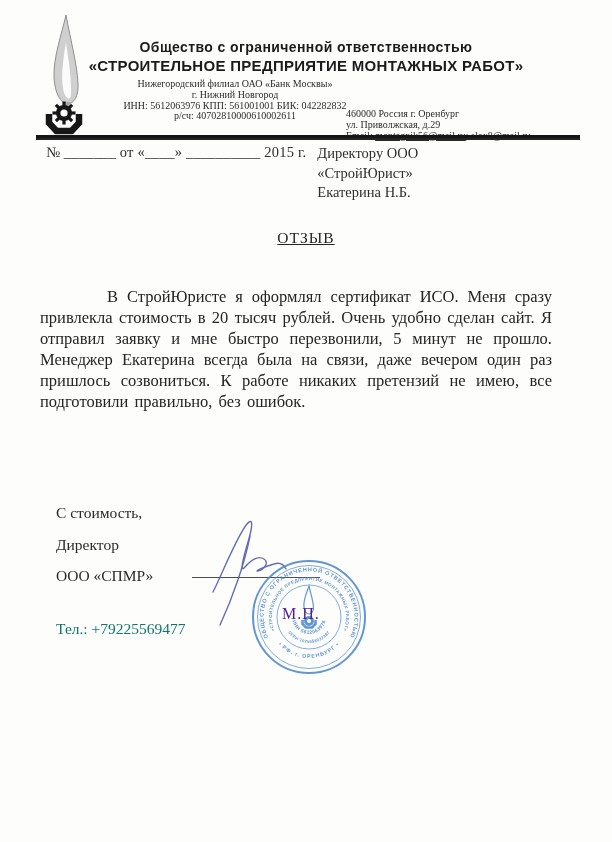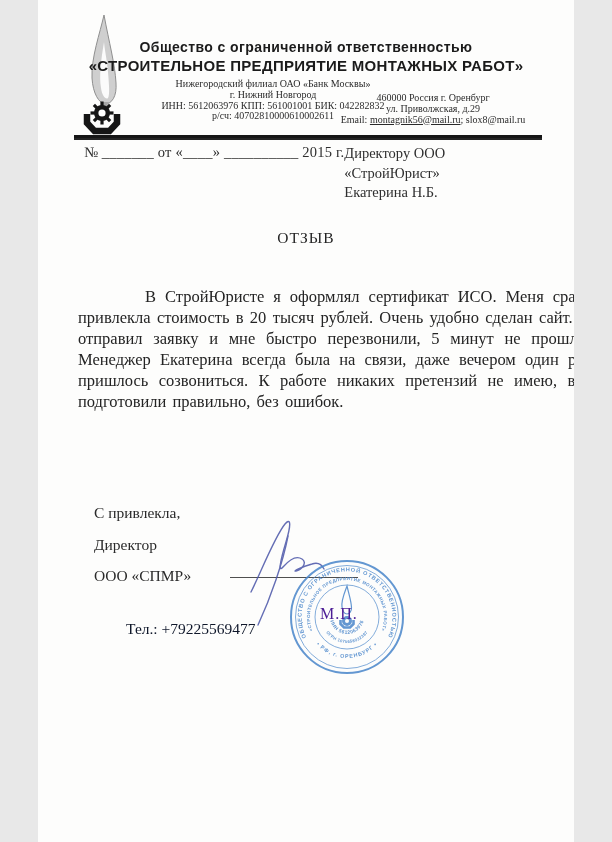--- a/index.html
+++ b/index.html
@@ -1,72 +1,72 @@
 <!DOCTYPE html>
 <html><head>
 <meta charset="utf-8">
 <style>
   * { margin:0; padding:0; box-sizing:border-box; }
   html,body { background:#e8e8e8; }
   .page {
-    position:relative; width:536px; height:842px; margin:0 auto;
+    position:relative; width:612px; height:842px; margin:0 auto;
     background:#fdfdfc; overflow:hidden;
     font-family:"Liberation Serif", serif; color:#262626;
   }
   
   .logo { position:absolute; left:40px; top:12px; width:66px; height:124px; }
   .title1 {
     position:absolute; top:39px; left:60px; right:60px; text-align:center;
     font-family:"Liberation Sans", sans-serif; font-weight:bold;
     font-size:14px; color:#1b1b1b; letter-spacing:0.4px;
   }
   .title2 {
     position:absolute; top:57px; left:40px; right:40px; text-align:center;
     font-family:"Liberation Sans", sans-serif; font-weight:bold;
     font-size:15px; color:#1b1b1b; letter-spacing:0.3px;
   }
   .details-left {
     position:absolute; top:79px; left:75px; width:320px; text-align:center;
     font-size:10px; line-height:10.8px; color:#2b2b2b;
   }
   .details-right {
-    position:absolute; top:93px; right:16px; width:250px; text-align:center;
+    position:absolute; top:109px; right:16px; width:250px; text-align:left;
     font-size:10px; line-height:10.8px; color:#2b2b2b;
   }
   .email-underline { text-decoration:underline; color:#2b2b2b; }
   .email-plain { text-decoration:none; color:#2b2b2b; }
   .rule {
     position:absolute; top:135px; left:36px; right:32px; height:2px;
     border-top:3px solid #161616; border-bottom:2px solid #242424;
   }
   
   .ref-row {
     position:absolute; top:144px; left:46px; right:112px;
     display:flex; justify-content:space-between; align-items:flex-start;
-    font-size:14.5px; color:#2e2e2e;
+    font-size:14.5px; color:#2e2e2e;gap:11px;
   }
   .ref-left { white-space:nowrap; letter-spacing:0.2px; }
   .recipient { text-align:left; line-height:19.5px; }
   
   .doc-title {
     position:absolute; top:229px; left:0; right:0; text-align:center;
-    font-size:15.5px; letter-spacing:1px; color:#242424;
+    font-size:15.5px; letter-spacing:1px; color:#242424;text-decoration:underline;
   }
   .body-par {
     position:absolute; top:286px; left:40px; width:512px;
     font-size:16.5px; line-height:21px; text-align:justify; text-indent:67px;
     color:#242424; word-spacing:2px;
   }
   
   .closing { position:absolute; left:56px; top:497px; font-size:15.5px; line-height:31.5px; color:#2a2a2a; }
   .sig-line { position:absolute; left:192px; top:577px; width:128px; height:0; border-top:1.5px solid #4f4f4f; }
   .signature { position:absolute; left:195px; top:512px; width:140px; height:125px; }
   .stamp { position:absolute; left:250px; top:558px; width:118px; height:118px; opacity:0.88; }
   .seal-mark { position:absolute; left:282px; top:605px; font-size:16px; color:#4c1d95; letter-spacing:1px; }
-  .phone { position:absolute; left:56px; top:620px; font-size:15.5px; color:#0f172a;margin-left:32px; }
+  .phone { position:absolute; left:56px; top:620px; font-size:15.5px; color:#0f766e; }
   .stamp-text { font-family:"Liberation Sans", sans-serif; font-weight:bold; fill:#4e89cc; }
 </style>
 </head>
 <body>
 
 <div class="page">
 
   <svg class="logo" viewBox="0 0 66 124" xmlns="http://www.w3.org/2000/svg">
     <g>
       <path d="M26,3 C22,21 13,46 14,66 C15,82 21,91 27,92 C34,92 39,84 38,71 C37,52 31,30 26,3 Z" fill="#cfcfcf" stroke="#8f8f8f" stroke-width="1"></path>
@@ -111,21 +111,21 @@
     <div class="recipient">
       <div>Директору ООО «СтройЮрист»</div>
       <div>Екатерина Н.Б.</div>
     </div>
   </div>
 
   <div class="doc-title">ОТЗЫВ</div>
   <div class="body-par">В СтройЮристе я оформлял сертификат ИСО. Меня сразу привлекла стоимость в 20 тысяч рублей. Очень удобно сделан сайт. Я отправил заявку и мне быстро перезвонили, 5 минут не прошло. Менеджер Екатерина всегда была на связи, даже вечером один раз пришлось созвониться. К работе никаких претензий не имею, все подготовили правильно, без ошибок.</div>
 
   <div class="closing">
-    <div>С привлекла,</div>
+    <div>С стоимость,</div>
     <div>Директор</div>
     <div>ООО «СПМР»</div>
   </div>
 
   <div class="sig-line"></div>
 
   <svg class="signature" viewBox="0 0 140 125" xmlns="http://www.w3.org/2000/svg">
     <g fill="none" stroke="#4a55a8" stroke-width="1.4" stroke-linecap="round" opacity="0.85">
       <path d="M18,80 C28,60 42,24 52,12 C57,6 59,10 53,30 C47,50 45,61 50,55 C57,47 63,43 69,47 C75,51 68,58 63,59 C59,60 68,55 79,52 C85,50 89,53 91,57"></path>
       <path d="M55,24 C50,50 38,85 25,113"></path>

